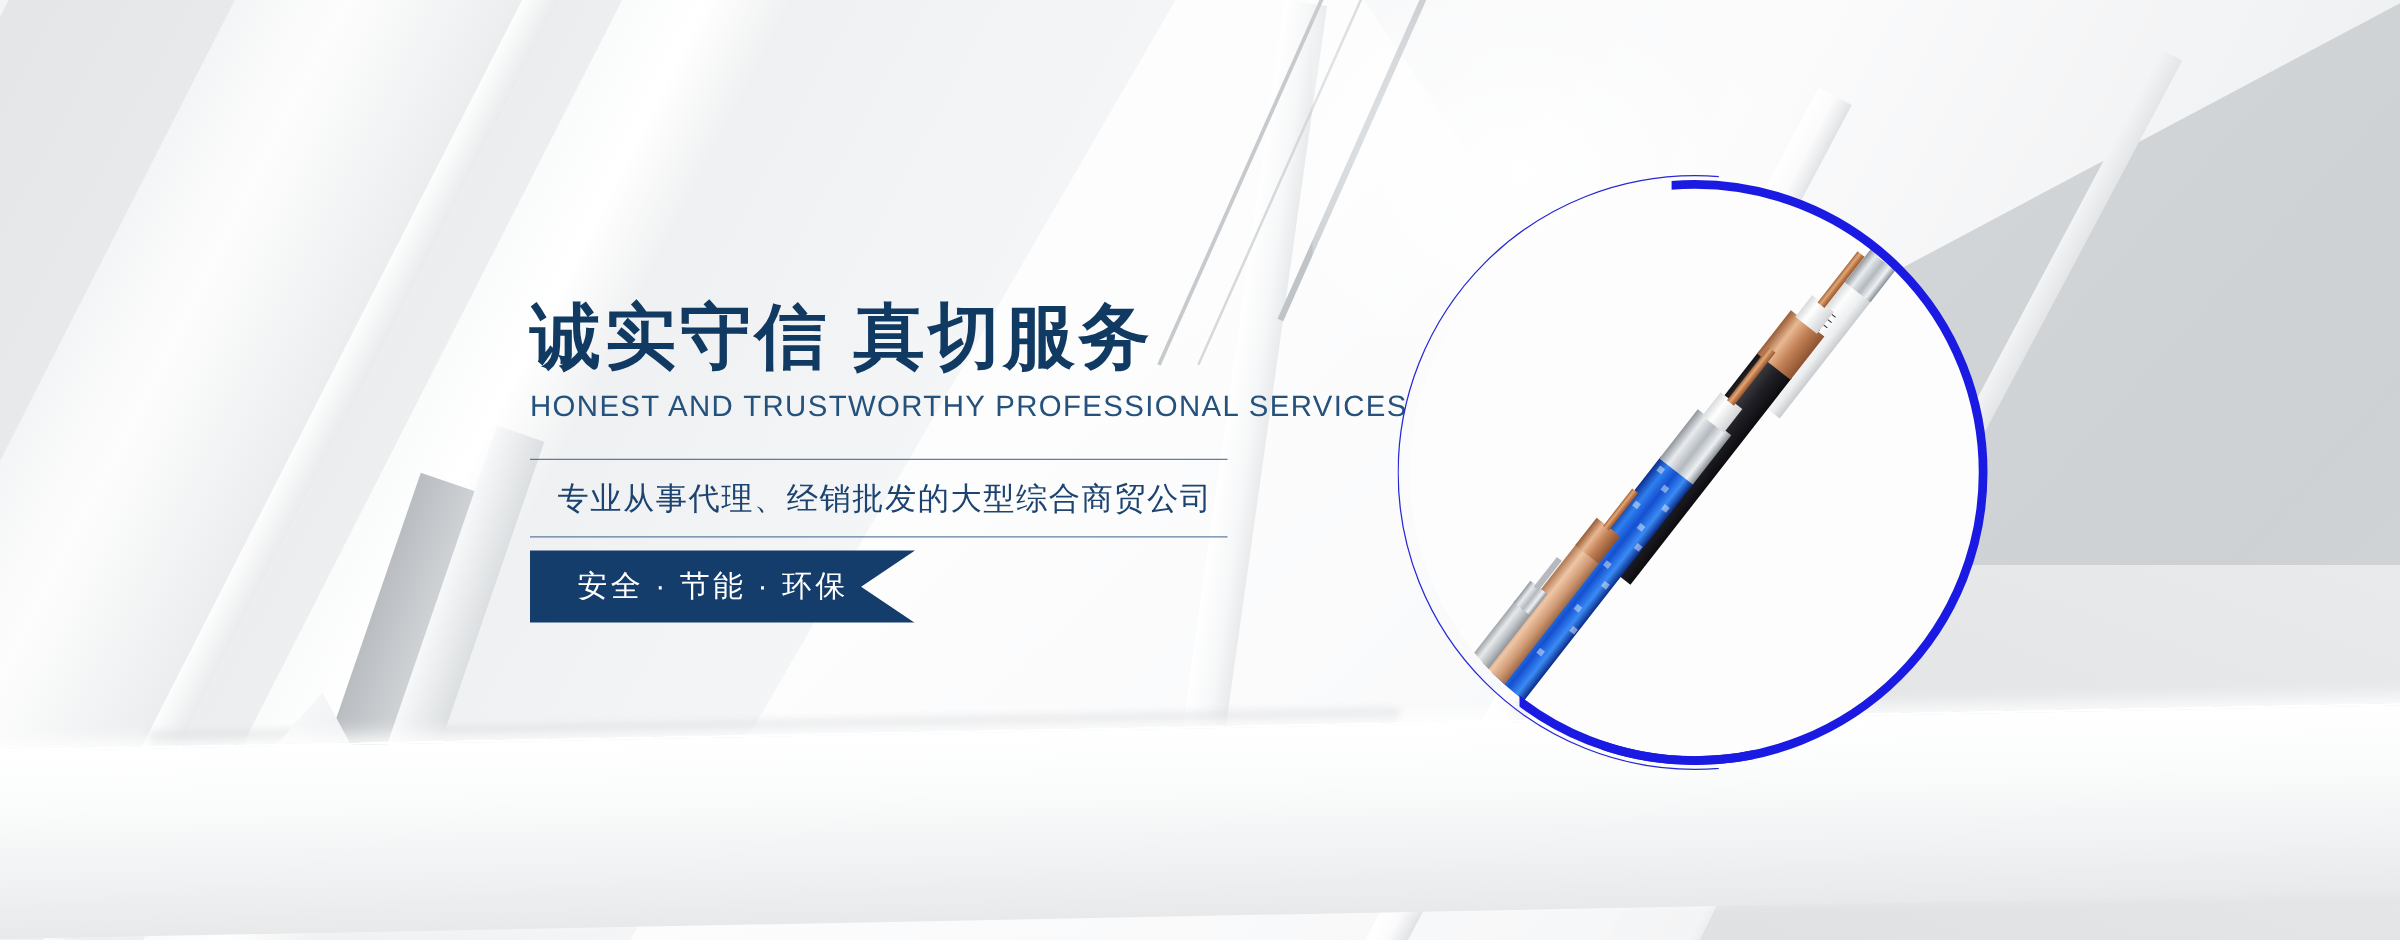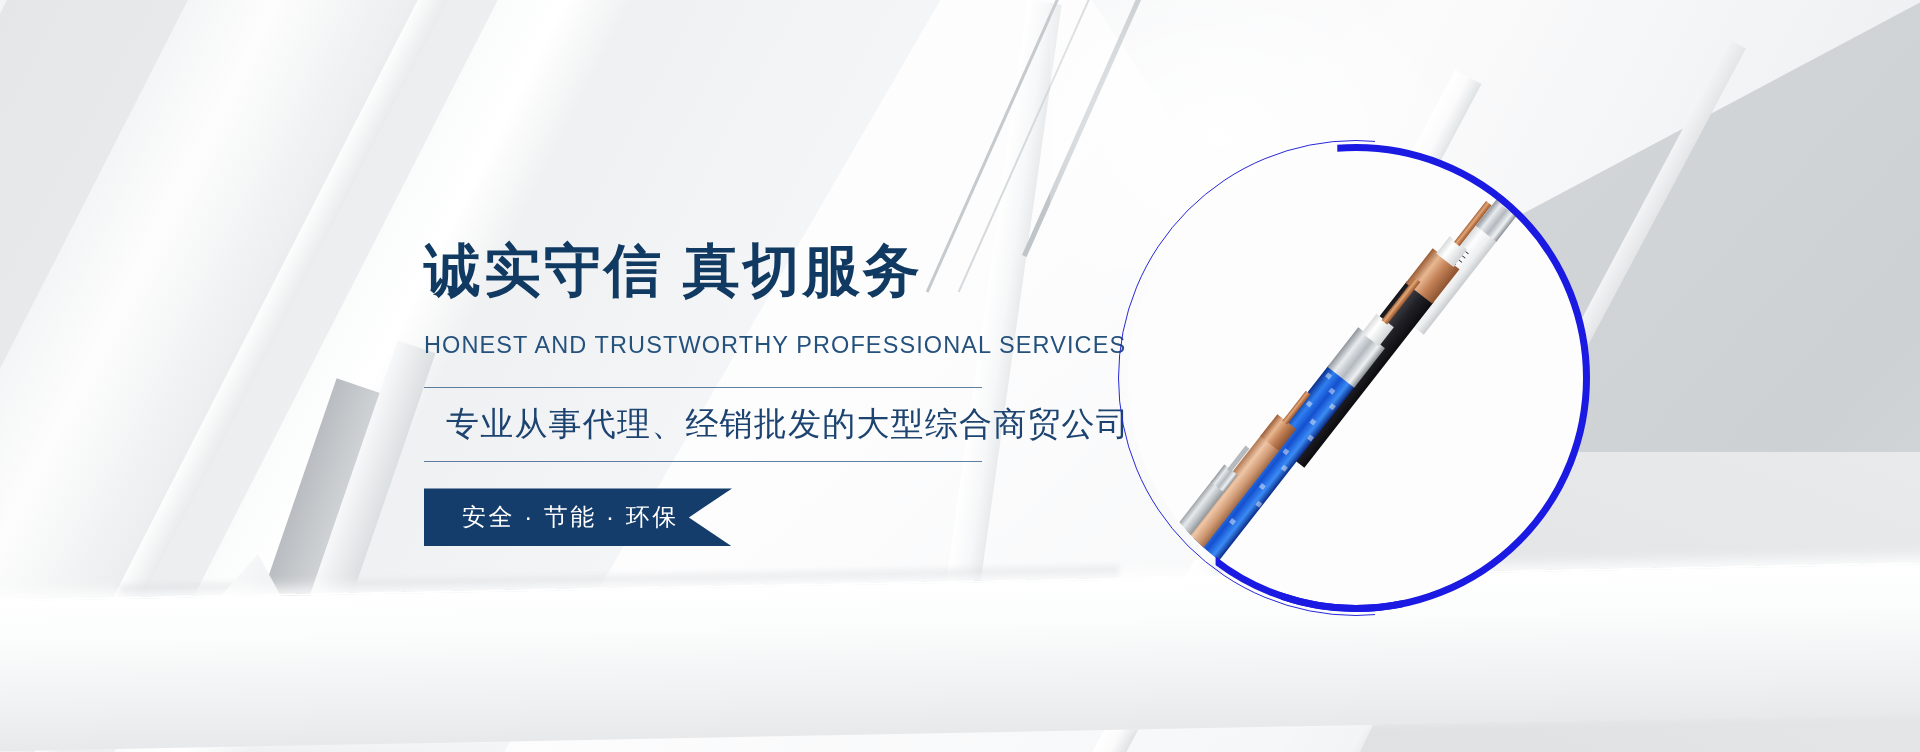--- a/index.html
+++ b/index.html
@@ -191,46 +191,46 @@
   }
   .headline {
     font-size: 57px;
     font-weight: 700;
     letter-spacing: 3px;
     color: #113a63;
     line-height: 1.06;
     white-space: nowrap;
   }
   .subhead-en {
-    margin-top: 32px;
+    margin-top: 12px;
     font-size: 23.5px;
     letter-spacing: 1.1px;
     color: #25527d;
     white-space: nowrap;
     font-weight: 400;
   }
   .tagline-wrap {
     margin-top: 28px;
     width: 558px;
   }
   .rule {
     height: 1px;
     background: #2b5684;
     opacity: .75;
   }
   .tagline {
-    font-size: 33px;
+    font-size: 25px;
     color: #1d4470;
     letter-spacing: 1.2px;
     padding: 14px 0 14px 22px;
     white-space: nowrap;
   }
   .badge {
     position: relative;
-    margin-top: 32px;
+    margin-top: 16px;
     width: 308px;
     height: 46px;
     background: #143d6b;
     display: flex;
     align-items: center;
     clip-path: polygon(0 0, 100% 0, 100% 100%, 85% 100%, 72% 50%, 85% 0%, 0 0);
   }
   .badge-ribbon {
     position: relative;
     width: 308px;

